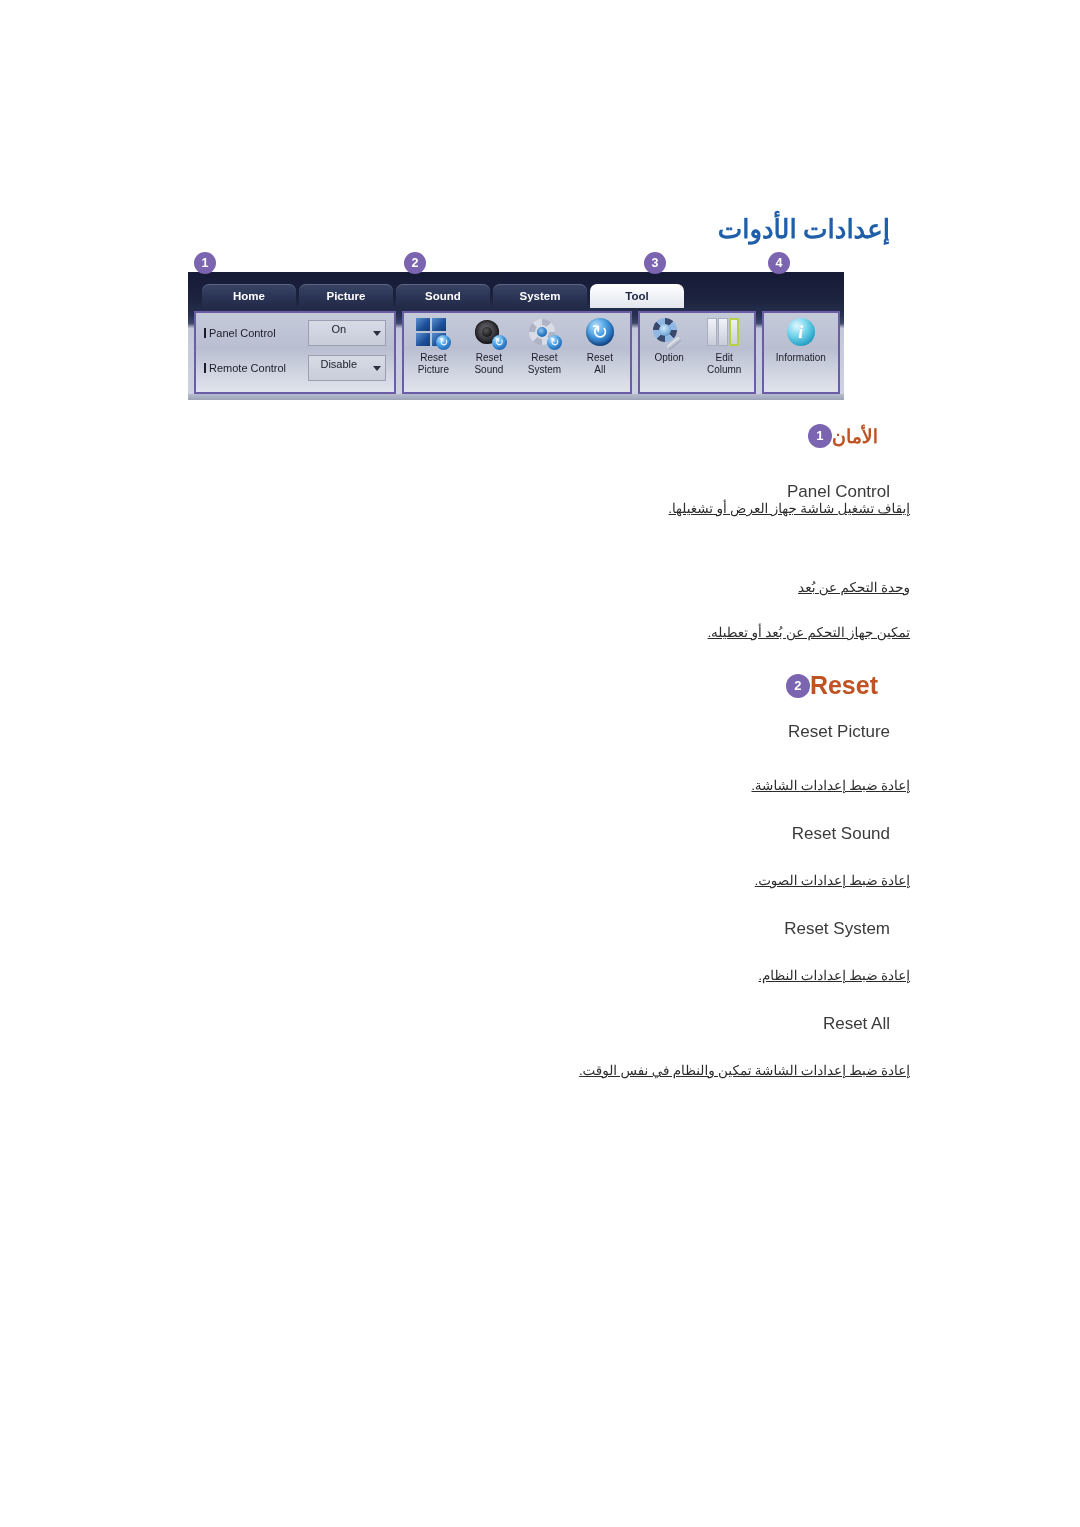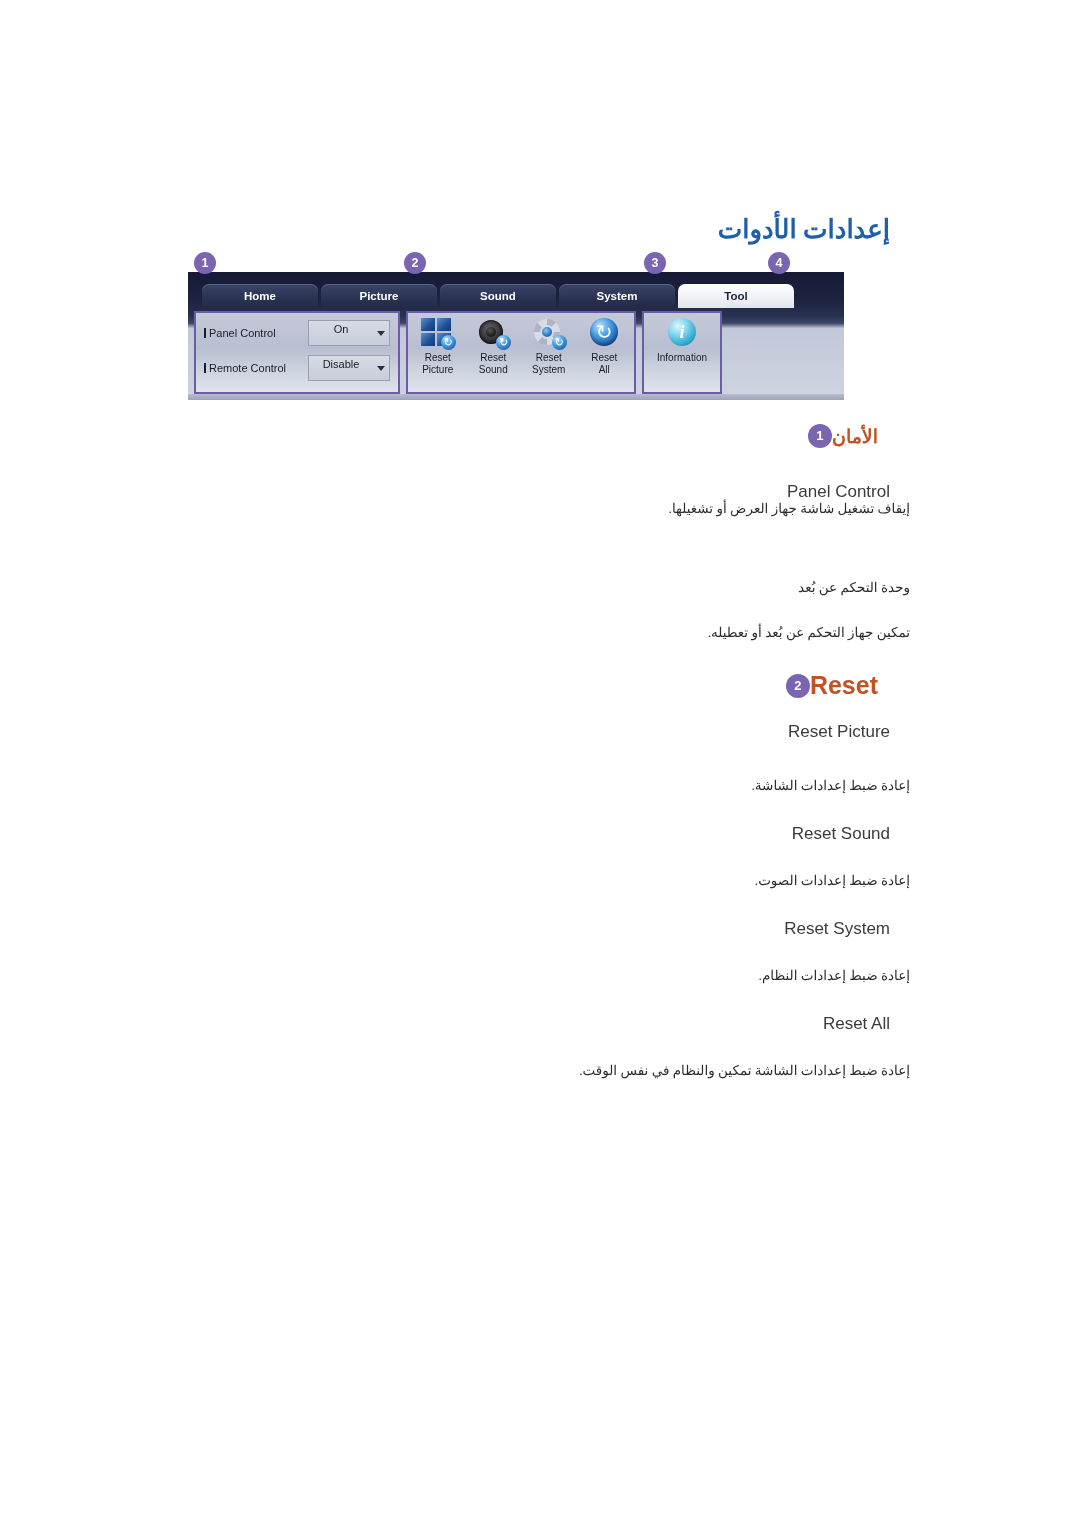--- a/index.html
+++ b/index.html
@@ -52,21 +52,21 @@
     height: 36px;
     display: flex;
     align-items: flex-end;
     padding-left: 14px;
     box-sizing: border-box;
   }
   .tab {
     height: 24px;
     min-width: 74px;
     margin-right: 3px;
-    padding: 0 21px;
+    padding: 0 10px;
     border-radius: 7px 7px 0 0;
     background: linear-gradient(180deg, #394566 0%, #2b3454 55%, #222a47 100%);
     color: #ffffff;
     font-size: 11.5px;
     font-weight: bold;
     line-height: 24px;
     text-align: center;
     box-shadow: inset 0 1px 0 rgba(255,255,255,0.18);
     white-space: nowrap;
   }
@@ -340,20 +340,21 @@
   .item-desc {
     position: absolute;
     right: 170px;
     width: 740px;
     text-align: right;
     direction: rtl;
     font-size: 13.5px;
     line-height: 20px;
     color: #2c2c2c;
     font-family: "Liberation Serif", "DejaVu Serif", serif;
+    text-decoration: underline;
   }
 </style>
 </head>
 <body>
 
 <div class="page-title">إعدادات الأدوات</div>
 
 <div class="toolbar-shot">
 
   <div class="tabs-strip">
@@ -429,20 +430,46 @@
         <div class="icon-btn">
           <div class="glyph">
             <div class="gl-orb"></div>
           </div>
           <span class="cap">Reset</span>
           <span class="cap">All</span>
         </div>
       </div>
     </div>
 
+    <div class="group g-option">
+      <div class="icon-strip">
+        <div class="icon-btn">
+          <div class="glyph">
+            <div class="gl-opt">
+                <span class="ring"></span>
+                <span class="hole"></span>
+                <span class="wrench"></span>
+              </div>
+          </div>
+          <span class="cap">Option</span>
+          <span class="cap"></span>
+        </div>
+        <div class="icon-btn">
+          <div class="glyph">
+            <div class="gl-col">
+                <i></i>
+                <i></i>
+                <i class="hi"></i>
+              </div>
+          </div>
+          <span class="cap">Edit</span>
+          <span class="cap">Column</span>
+        </div>
+      </div>
+    </div>
 
     <div class="group g-info">
       <div class="icon-strip">
         <div class="icon-btn">
           <div class="glyph">
             <div class="gl-info"></div>
           </div>
           <span class="cap">Information</span>
         </div>
       </div>

